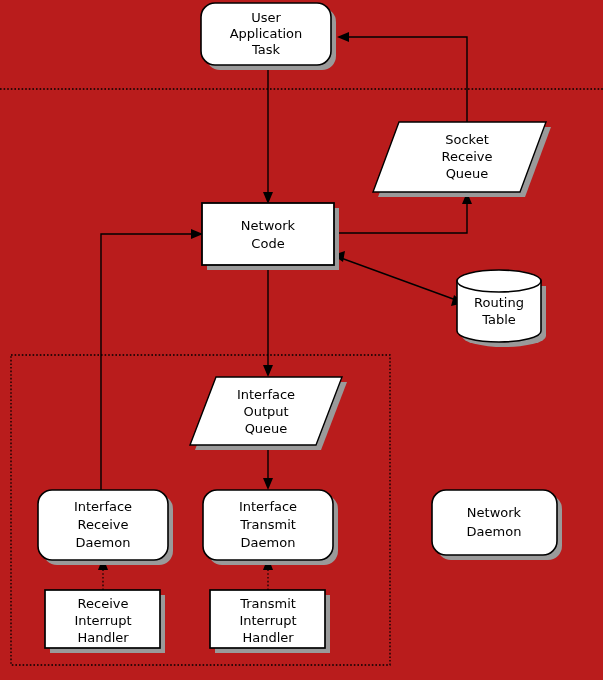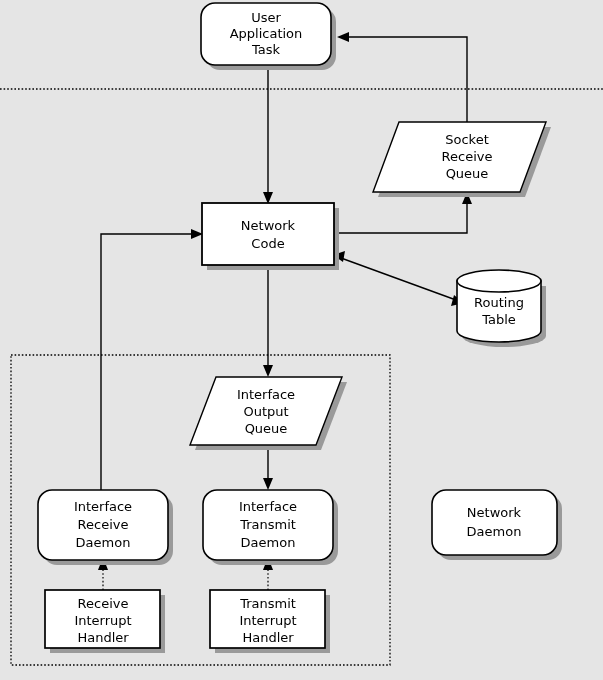--- a/index.html
+++ b/index.html
@@ -7,21 +7,21 @@
     padding: 0;
     background: #ffffff;
   }
   body {
     font-family: "DejaVu Sans", sans-serif;
   }
   #diagram-root {
     position: relative;
     width: 603px;
     height: 680px;
-    background: #e5e5e5;
+    background: #b91c1c;
     overflow: hidden;
   }
   svg#diagram-svg {
     display: block;
     width: 603px;
     height: 680px;
   }
   text.node-label {
     font-family: "DejaVu Sans", sans-serif;
     font-size: 13px;

